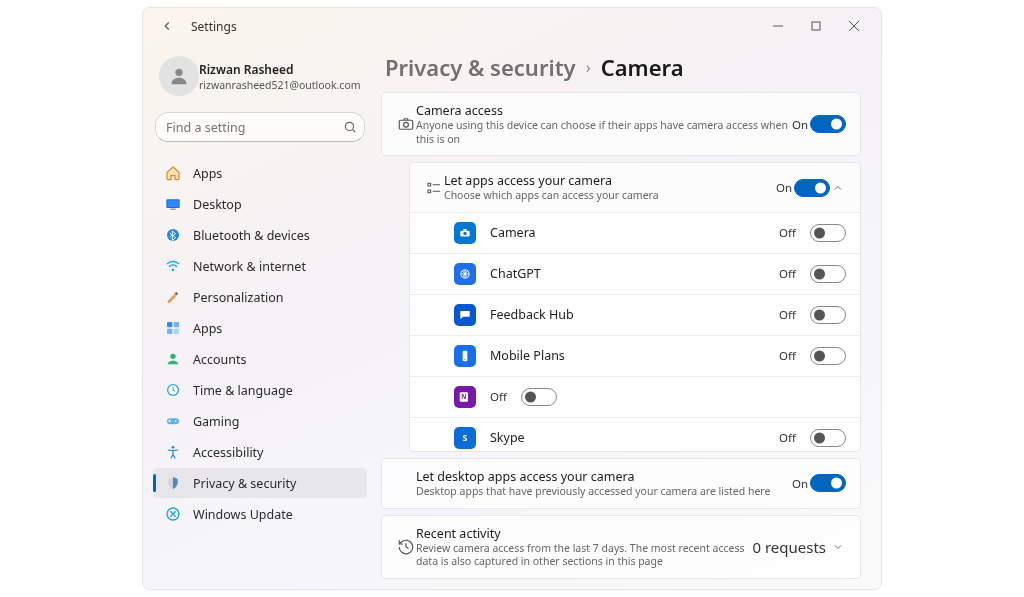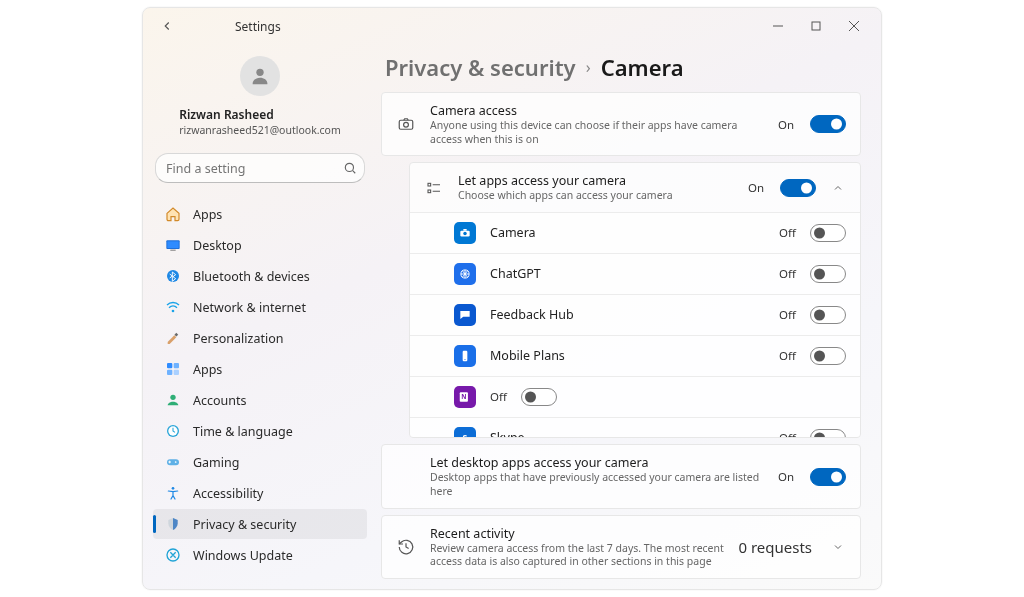--- a/index.html
+++ b/index.html
@@ -30,21 +30,20 @@
     box-shadow: 0 0 0 1px rgba(0,0,0,0.02);
   }
   .titlebar {
     display: flex;
     align-items: center;
     height: 36px;
     padding: 0 8px 0 10px;
     font-size: 12px;
     color: #2a2a2a;
     flex-shrink: 0;
-    gap: 44px;
   }
   .titlebar .back {
     width: 28px; height: 28px; display:flex; align-items:center; justify-content:center;
     color:#555; border-radius:4px; margin-right: 10px;
   }
   .titlebar .title { font-size: 12px; color:#333; }
   .titlebar .spacer { flex: 1; }
   .win-controls { display:flex; gap:0; }
   .win-btn { width: 38px; height: 28px; display:flex; align-items:center; justify-content:center; color:#555; }
 
@@ -54,21 +53,21 @@
     overflow: hidden;
   }
   .left {
     width: 232px;
     flex-shrink: 0;
     padding: 8px 8px 8px 10px;
     display: flex;
     flex-direction: column;
     gap: 8px;
   }
-  .profile { display:flex; align-items:center; gap:10px; padding: 4px 6px 8px 6px; flex-direction: column; }
+  .profile { display:flex; align-items:center; padding: 4px 6px 8px 6px; }
   .avatar {
     width: 40px; height: 40px; border-radius: 50%;
     background: #e2e2e2;
     display:flex; align-items:center; justify-content:center; color:#888;
   }
   .avatar svg { width:22px; height:22px; }
   .profile-text .name { font-size: 12px; font-weight:600; color:#222; }
   .profile-text .email { font-size: 10.5px; color:#555; }
 
   .search {
@@ -124,21 +123,20 @@
   .content::-webkit-scrollbar-thumb { background:#c7c7c7; border-radius:2px; }
 
   .card, .row {
     background: rgba(255,255,255,0.72);
     border: 1px solid #e7e7e7;
     border-radius: 4px;
   }
   .row {
     display:flex; align-items:center;
     padding: 9px 14px;
-    gap: 14px;
   }
   .row .lead-ic {
     width:20px; height:20px; color:#555; display:flex; align-items:center; justify-content:center; flex-shrink:0;
   }
   .row .texts { flex:1; min-width:0; }
   .row .title { font-size: 12.5px; color:#1c1c1c; }
   .row .sub { font-size: 10.5px; color:#666; line-height:1.3; }
   .row .state { font-size: 11.5px; color:#333; margin-right:2px; }
   .row .chev { color:#666; width:16px; display:flex; align-items:center; justify-content:center;}
 

